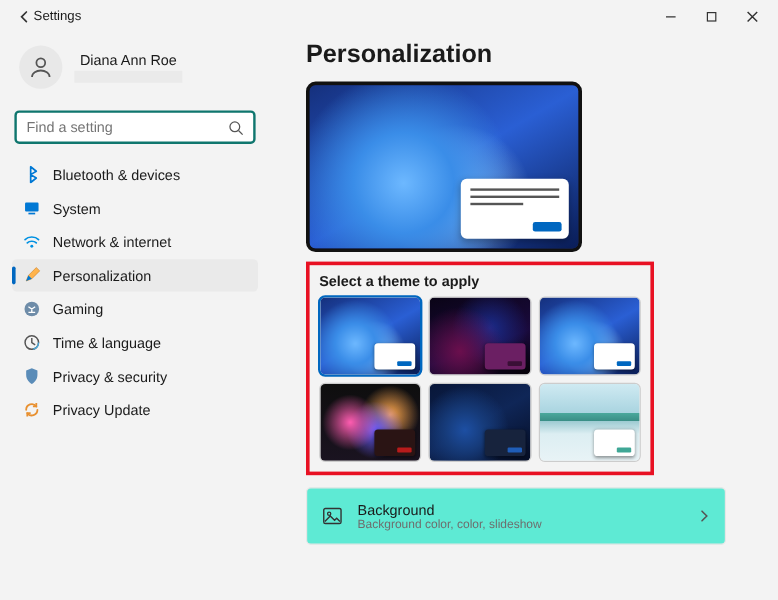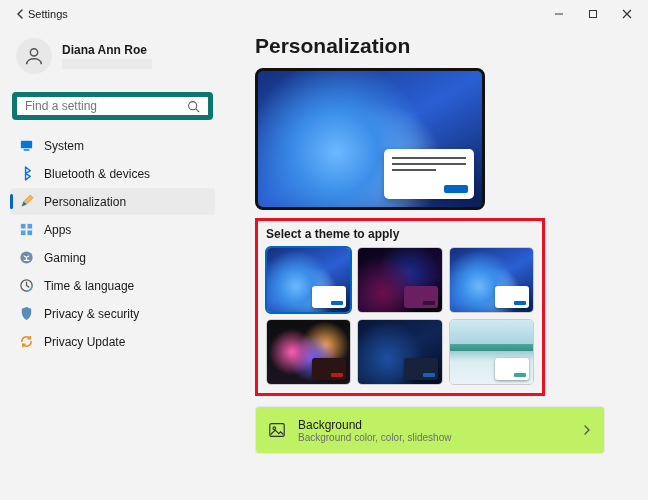--- a/index.html
+++ b/index.html
@@ -7,23 +7,23 @@
   .titlebar { display: flex; align-items: center; height: 28px; padding: 0 4px; }
   .tb-left { display: flex; align-items: center; gap: 0; padding-left: 10px; }
   .tb-back { width: 14px; height: 14px; display: flex; align-items: center; justify-content: center; }
   .tb-title { font-size: 11px; }
   .tb-right { margin-left: auto; display: flex; }
   .tb-btn { width: 34px; height: 24px; display: flex; align-items: center; justify-content: center; }
   .content { display: flex; height: calc(500px - 28px); }
   .sidebar { width: 225px; padding: 6px 10px 10px 10px; display: flex; flex-direction: column; gap: 4px; }
   .user { display: flex; align-items: center; gap: 10px; padding: 4px 6px 10px 6px; }
   .avatar { width: 36px; height: 36px; border-radius: 50%; background: #e8e8e8; display: flex; align-items: center; justify-content: center; }
-  .user-name { font-size: 12px; font-weight: 700; }
+  .user-name { font-size: 12px; font-weight: 400; text-align: center; }
   .user-sub { width: 90px; height: 10px; background: #eaeaea; margin-top: 2px; }
-  .search { display: flex; align-items: center; background: #fff; border: 5px solid #0f766e; border-radius: 4px; height: 28px; padding: 0 8px; margin: 4px 2px 8px 2px; }
+  .search { display: flex; align-items: center; background: #fff; border: 2px solid #0f766e; border-radius: 4px; height: 28px; padding: 0 8px; margin: 4px 2px 8px 2px; }
   .search input { border: none; outline: none; flex: 1; font-size: 12px; background: transparent; }
   .nav { display: flex; flex-direction: column; gap: 1px; }
   .nav-item { display: flex; align-items: center; gap: 10px; height: 27px; padding: 0 8px; border-radius: 4px; cursor: default; position: relative; }
   .nav-item.active { background: #eaeaea; }
   .nav-item.active::before { content: ""; position: absolute; left: 0; top: 6px; bottom: 6px; width: 3px; background: #0067c0; border-radius: 2px; }
   .nav-ico { width: 16px; height: 16px; display: flex; align-items: center; justify-content: center; }
   .nav-label { font-size: 12px; }
   .main { flex: 1; padding: 6px 18px 10px 30px; overflow: hidden; }
   .page-title { font-size: 21px; font-weight: 600; margin-bottom: 10px; }
   .preview { width: 230px; height: 142px; border-radius: 8px; background: #1b2a6d; position: relative; overflow: hidden; margin-bottom: 8px; border: 3px solid #111; }
@@ -65,21 +65,21 @@
   .mc-light { background: #fff; }
   .mc-light .mbtn { background: #0067c0; }
   .mc-purple { background: #6b1f63; }
   .mc-purple .mbtn { background: #3a0f36; }
   .mc-darkred { background: #2a1414; }
   .mc-darkred .mbtn { background: #b81b1b; }
   .mc-darkblue { background: #17233d; }
   .mc-darkblue .mbtn { background: #1f5db8; }
   .mc-teal { background: #fff; }
   .mc-teal .mbtn { background: #3fa796; }
-  .setting-row { display: flex; align-items: center; background: #bef264; border: 1px solid #e6e6e6; border-radius: 4px; height: 48px; padding: 0 12px; margin-top: 10px; width: 350px; gap: 12px; }
+  .setting-row { display: flex; align-items: center; background: #5eead4; border: 1px solid #e6e6e6; border-radius: 4px; height: 48px; padding: 0 12px; margin-top: 10px; width: 350px; gap: 12px; }
   .setting-title { font-size: 12px; }
   .setting-sub { font-size: 10px; color: #6e6e6e; }
   .chev { margin-left: auto; color: #555; }
   svg { display: block; }
 </style>
 </head>
 <body>
 
 <div class="titlebar">
   <div class="tb-left">
@@ -129,53 +129,51 @@
           <svg width="13" height="13" viewBox="0 0 16 16">
             <circle cx="7" cy="7" r="5" stroke="#555" stroke-width="1.3" fill="none"></circle>
             <line x1="11" y1="11" x2="15" y2="15" stroke="#555" stroke-width="1.3"></line>
           </svg>
         </span>
     </div>
     <div class="nav">
       <div class="nav-item">
         <span class="nav-ico">
             <svg width="15" height="15" viewBox="0 0 16 16">
+              <path d="M7 1v14l5-4-5-3 5-3-5-4z" fill="none" stroke="#0078d4" stroke-width="1.5" stroke-linejoin="round"></path>
+            </svg>
+          </span>
+        <span class="nav-label">Bluetooth &amp; devices</span>
+      </div>
+      <div class="nav-item">
+        <span class="nav-ico">
+            <svg width="15" height="15" viewBox="0 0 16 16">
               <rect x="2" y="3" width="12" height="8" rx="1" fill="#0078d4"></rect>
               <rect x="5" y="12" width="6" height="1.5" fill="#0078d4"></rect>
             </svg>
           </span>
         <span class="nav-label">System</span>
       </div>
       <div class="nav-item">
         <span class="nav-ico">
             <svg width="15" height="15" viewBox="0 0 16 16">
-              <path d="M7 1v14l5-4-5-3 5-3-5-4z" fill="none" stroke="#0078d4" stroke-width="1.5" stroke-linejoin="round"></path>
-            </svg>
-          </span>
-        <span class="nav-label">Bluetooth &amp; devices</span>
+              <path d="M2 6c3-3 9-3 12 0M4 9c2-2 6-2 8 0" stroke="#0091e2" stroke-width="1.5" fill="none" stroke-linecap="round"></path>
+              <circle cx="8" cy="12" r="1.3" fill="#0091e2"></circle>
+            </svg>
+          </span>
+        <span class="nav-label">Network &amp; internet</span>
       </div>
       <div class="nav-item active">
         <span class="nav-ico">
             <svg width="15" height="15" viewBox="0 0 16 16">
               <path d="M3 13l2-5 7-7 3 3-7 7-5 2z" fill="#ffb44d" stroke="#c77a1a" stroke-width="0.5"></path>
               <path d="M3 13l2-5 3 3-5 2z" fill="#0078d4"></path>
             </svg>
           </span>
         <span class="nav-label">Personalization</span>
-      </div>
-      <div class="nav-item">
-        <span class="nav-ico">
-            <svg width="15" height="15" viewBox="0 0 16 16">
-              <rect x="2" y="2" width="5" height="5" fill="#5aa0e0"></rect>
-              <rect x="9" y="2" width="5" height="5" fill="#5aa0e0"></rect>
-              <rect x="2" y="9" width="5" height="5" fill="#5aa0e0"></rect>
-              <rect x="9" y="9" width="5" height="5" fill="#5aa0e0"></rect>
-            </svg>
-          </span>
-        <span class="nav-label">Apps</span>
       </div>
       <div class="nav-item">
         <span class="nav-ico">
             <svg width="15" height="15" viewBox="0 0 16 16">
               <circle cx="8" cy="8" r="6.5" fill="#6e8ca8"></circle>
               <path d="M5 6l3 2 3-2M8 8v3M5 11h6" stroke="#fff" stroke-width="1.2" fill="none"></path>
             </svg>
           </span>
         <span class="nav-label">Gaming</span>
       </div>

